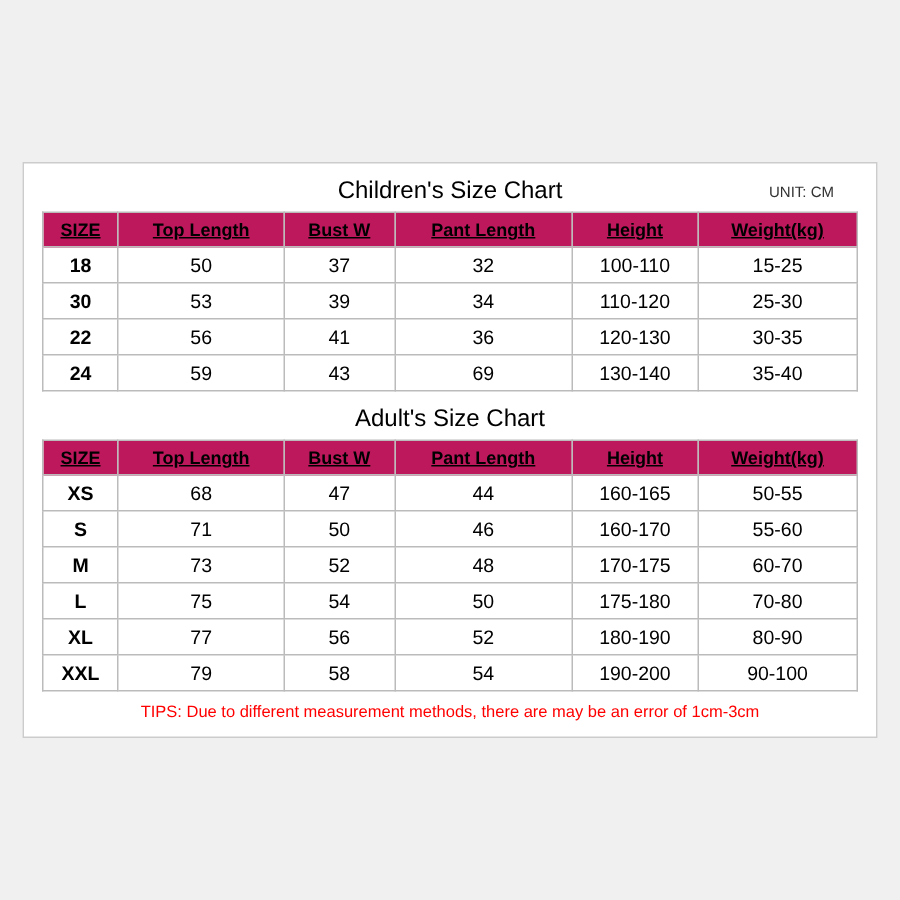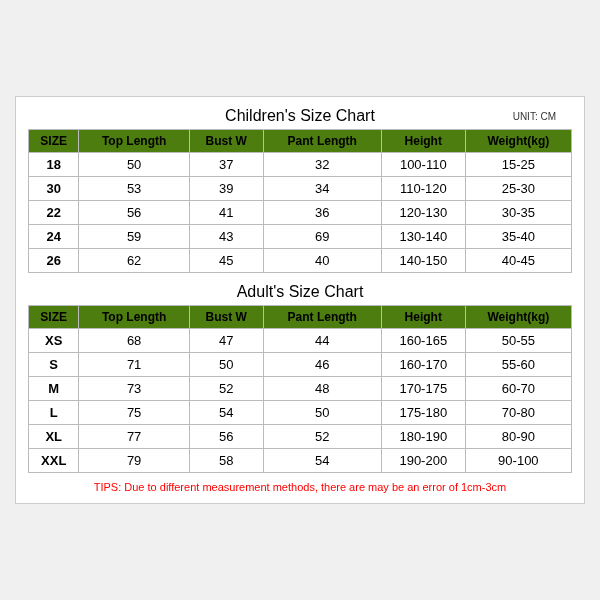--- a/index.html
+++ b/index.html
@@ -40,23 +40,24 @@
       width: 100%;
       border-collapse: collapse;
       font-size: 13px;
     }
     table th, table td {
       border: 1px solid #bbb;
       text-align: center;
       padding: 4px 2px;
     }
     .header-row th {
-      background-color: #4d7c0f;
+      background-color: #be185d;
       font-weight: bold;
       font-size: 12px;
+      text-decoration: underline;
     }
     .size-col {
       font-weight: bold;
     }
     .tips-row {
       margin-top: 8px;
       font-size: 11px;
       color: red;
       text-align: center;
     }
@@ -110,28 +111,20 @@
           <td>120-130</td>
           <td>30-35</td>
         </tr>
         <tr>
           <td class="size-col">24</td>
           <td>59</td>
           <td>43</td>
           <td>69</td>
           <td>130-140</td>
           <td>35-40</td>
-        </tr>
-        <tr>
-          <td class="size-col">26</td>
-          <td>62</td>
-          <td>45</td>
-          <td>40</td>
-          <td>140-150</td>
-          <td>40-45</td>
         </tr>
       </tbody>
   </table>
 
   <div class="section-title-row adult-section">
     <span class="section-title">Adult's Size Chart</span>
   </div>
 
   <table>
     <thead>

